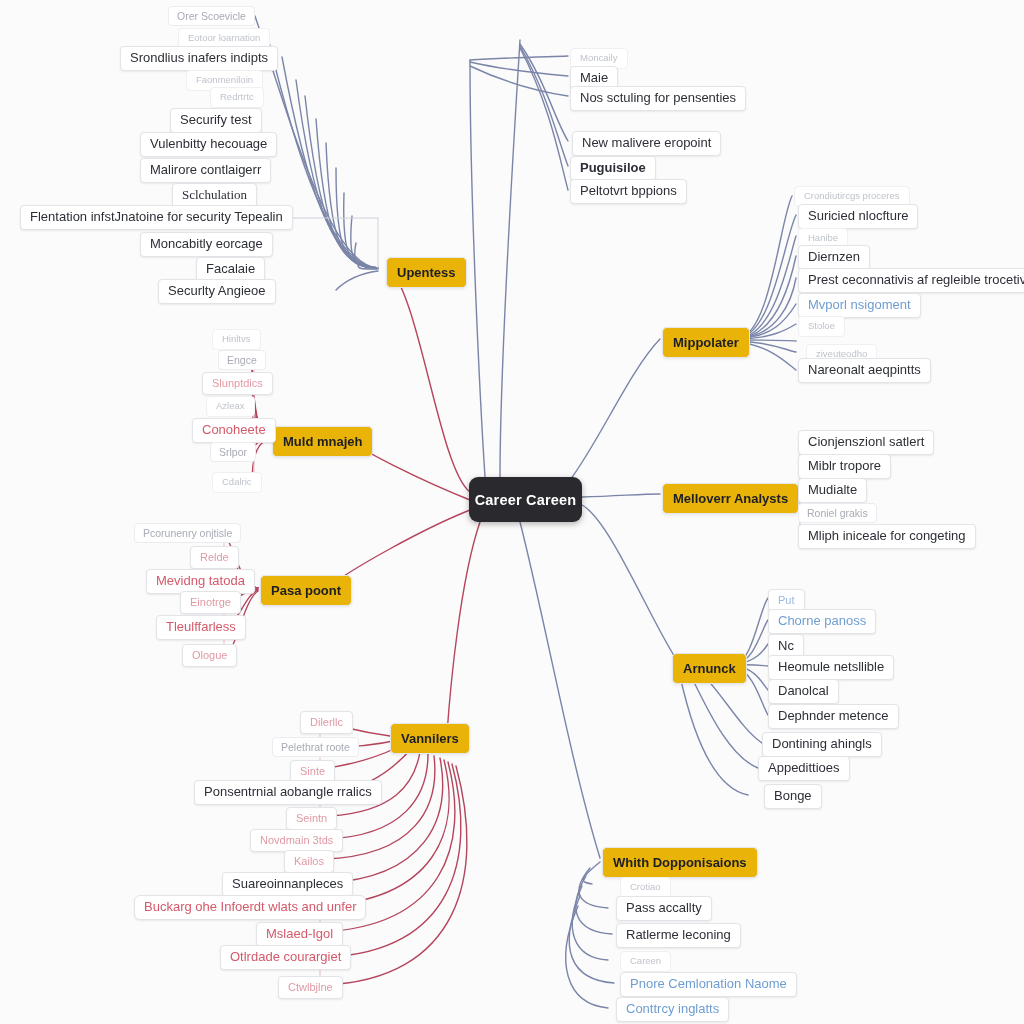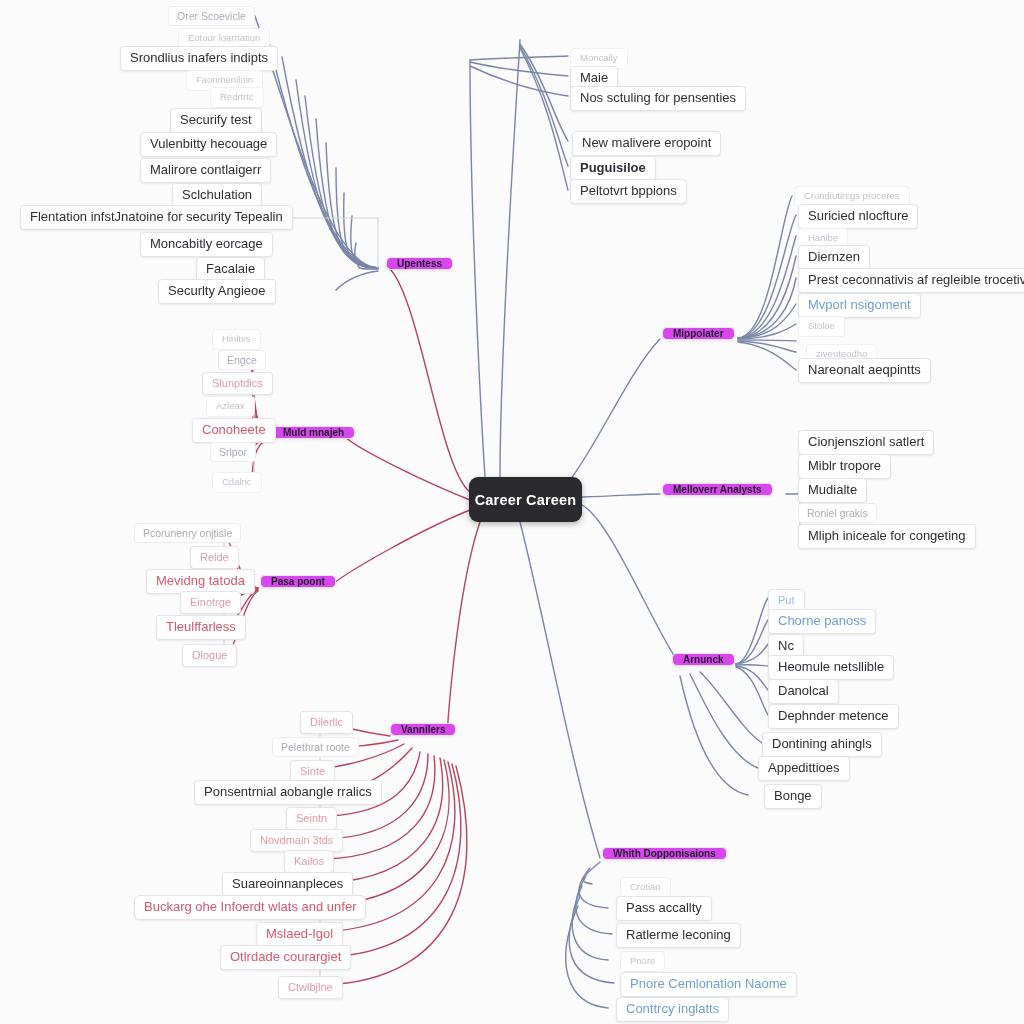--- a/index.html
+++ b/index.html
@@ -28,26 +28,26 @@
   }
   .node.dim{color:#a7abb5;font-size:10.5px;border-color:#ececf0;box-shadow:none;padding:3px 8px;}
   .node.blue{color:#6f9dd0;}
   .node.blue-dim{color:#9bb8dd;font-size:11px;}
   .node.red{color:#d4596a;}
   .node.red-dim{color:#e09aa4;font-size:11px;}
   .node.tiny{font-size:9.5px;color:#bfc3cc;border-color:#f0f0f3;box-shadow:none;}
 
   .branch{
     position:absolute;
-    background:#d946ef;
+    background:#eab308;
     border:1px solid #e6e7eb;
     border-radius:5px;
-    padding:0 10px;
+    padding:7px 10px;
     font-weight:bold;
-    font-size:10px;
+    font-size:13px;
     color:#1d1f24;
     white-space:nowrap;
     box-shadow:0 1px 3px rgba(40,42,60,.10);
   }
 
   #root{
     position:absolute;
     left:469px;top:477px;
     width:113px;height:45px;
     background:#2a2a2e;
@@ -184,21 +184,21 @@
   <div class="branch" style="left:272px;top:426px;">Muld mnajeh</div>
 
   <div class="node dim" style="left:168px;top:6px;">Orer Scoevicle</div>
   <div class="node tiny" style="left:178px;top:28px;">Eotoor loarnation</div>
   <div class="node" style="left:120px;top:46px;">Srondlius inafers indipts</div>
   <div class="node tiny" style="left:186px;top:70px;">Faonmeniloin</div>
   <div class="node tiny" style="left:210px;top:87px;">Redrtrtc</div>
   <div class="node" style="left:170px;top:108px;">Securify test</div>
   <div class="node" style="left:140px;top:132px;">Vulenbitty hecouage</div>
   <div class="node" style="left:140px;top:158px;">Malirore contlaigerr</div>
-  <div class="node" style="left:172px;top:183px;">Sclchulation</div>
+  <div class="node" style="left:172px;top:183px;font-family:Liberation Serif, serif;">Sclchulation</div>
   <div class="node" style="left:20px;top:205px;">Flentation infstJnatoine for security Tepealin</div>
   <div class="node" style="left:140px;top:232px;">Moncabitly eorcage</div>
   <div class="node" style="left:196px;top:257px;">Facalaie</div>
   <div class="node" style="left:158px;top:279px;">Securlty Angieoe</div>
 
   <div class="node tiny" style="left:570px;top:48px;">Moncaily</div>
   <div class="node" style="left:570px;top:66px;">Maie</div>
   <div class="node" style="left:570px;top:86px;">Nos sctuling for pensenties</div>
   <div class="node" style="left:572px;top:131px;">New malivere eropoint</div>
   <div class="node" style="left:570px;top:156px;font-weight:bold;">Puguisiloe</div>
@@ -226,21 +226,21 @@
   <div class="node" style="left:768px;top:655px;">Heomule netsllible</div>
   <div class="node" style="left:768px;top:679px;">Danolcal</div>
   <div class="node" style="left:768px;top:704px;">Dephnder metence</div>
   <div class="node" style="left:762px;top:732px;">Dontining ahingls</div>
   <div class="node" style="left:758px;top:756px;">Appedittioes</div>
   <div class="node" style="left:764px;top:784px;">Bonge</div>
 
   <div class="node tiny" style="left:620px;top:877px;">Crotiao</div>
   <div class="node" style="left:616px;top:896px;">Pass accallty</div>
   <div class="node" style="left:616px;top:923px;">Ratlerme leconing</div>
-  <div class="node tiny" style="left:620px;top:951px;">Pnore</div>
+  <div class="node tiny" style="left:620px;top:951px;">Careen</div>
   <div class="node blue" style="left:620px;top:972px;">Pnore Cemlonation Naome</div>
   <div class="node blue" style="left:616px;top:997px;">Conttrcy inglatts</div>
 
   <div class="node red-dim" style="left:300px;top:711px;">Dilerllc</div>
   <div class="node dim" style="left:272px;top:737px;">Pelethrat roote</div>
   <div class="node red-dim" style="left:290px;top:760px;">Sinte</div>
   <div class="node" style="left:194px;top:780px;">Ponsentrnial aobangle rralics</div>
   <div class="node red-dim" style="left:286px;top:807px;">Seintn</div>
   <div class="node red-dim" style="left:250px;top:829px;">Novdmain 3tds</div>
   <div class="node red-dim" style="left:284px;top:850px;">Kailos</div>

